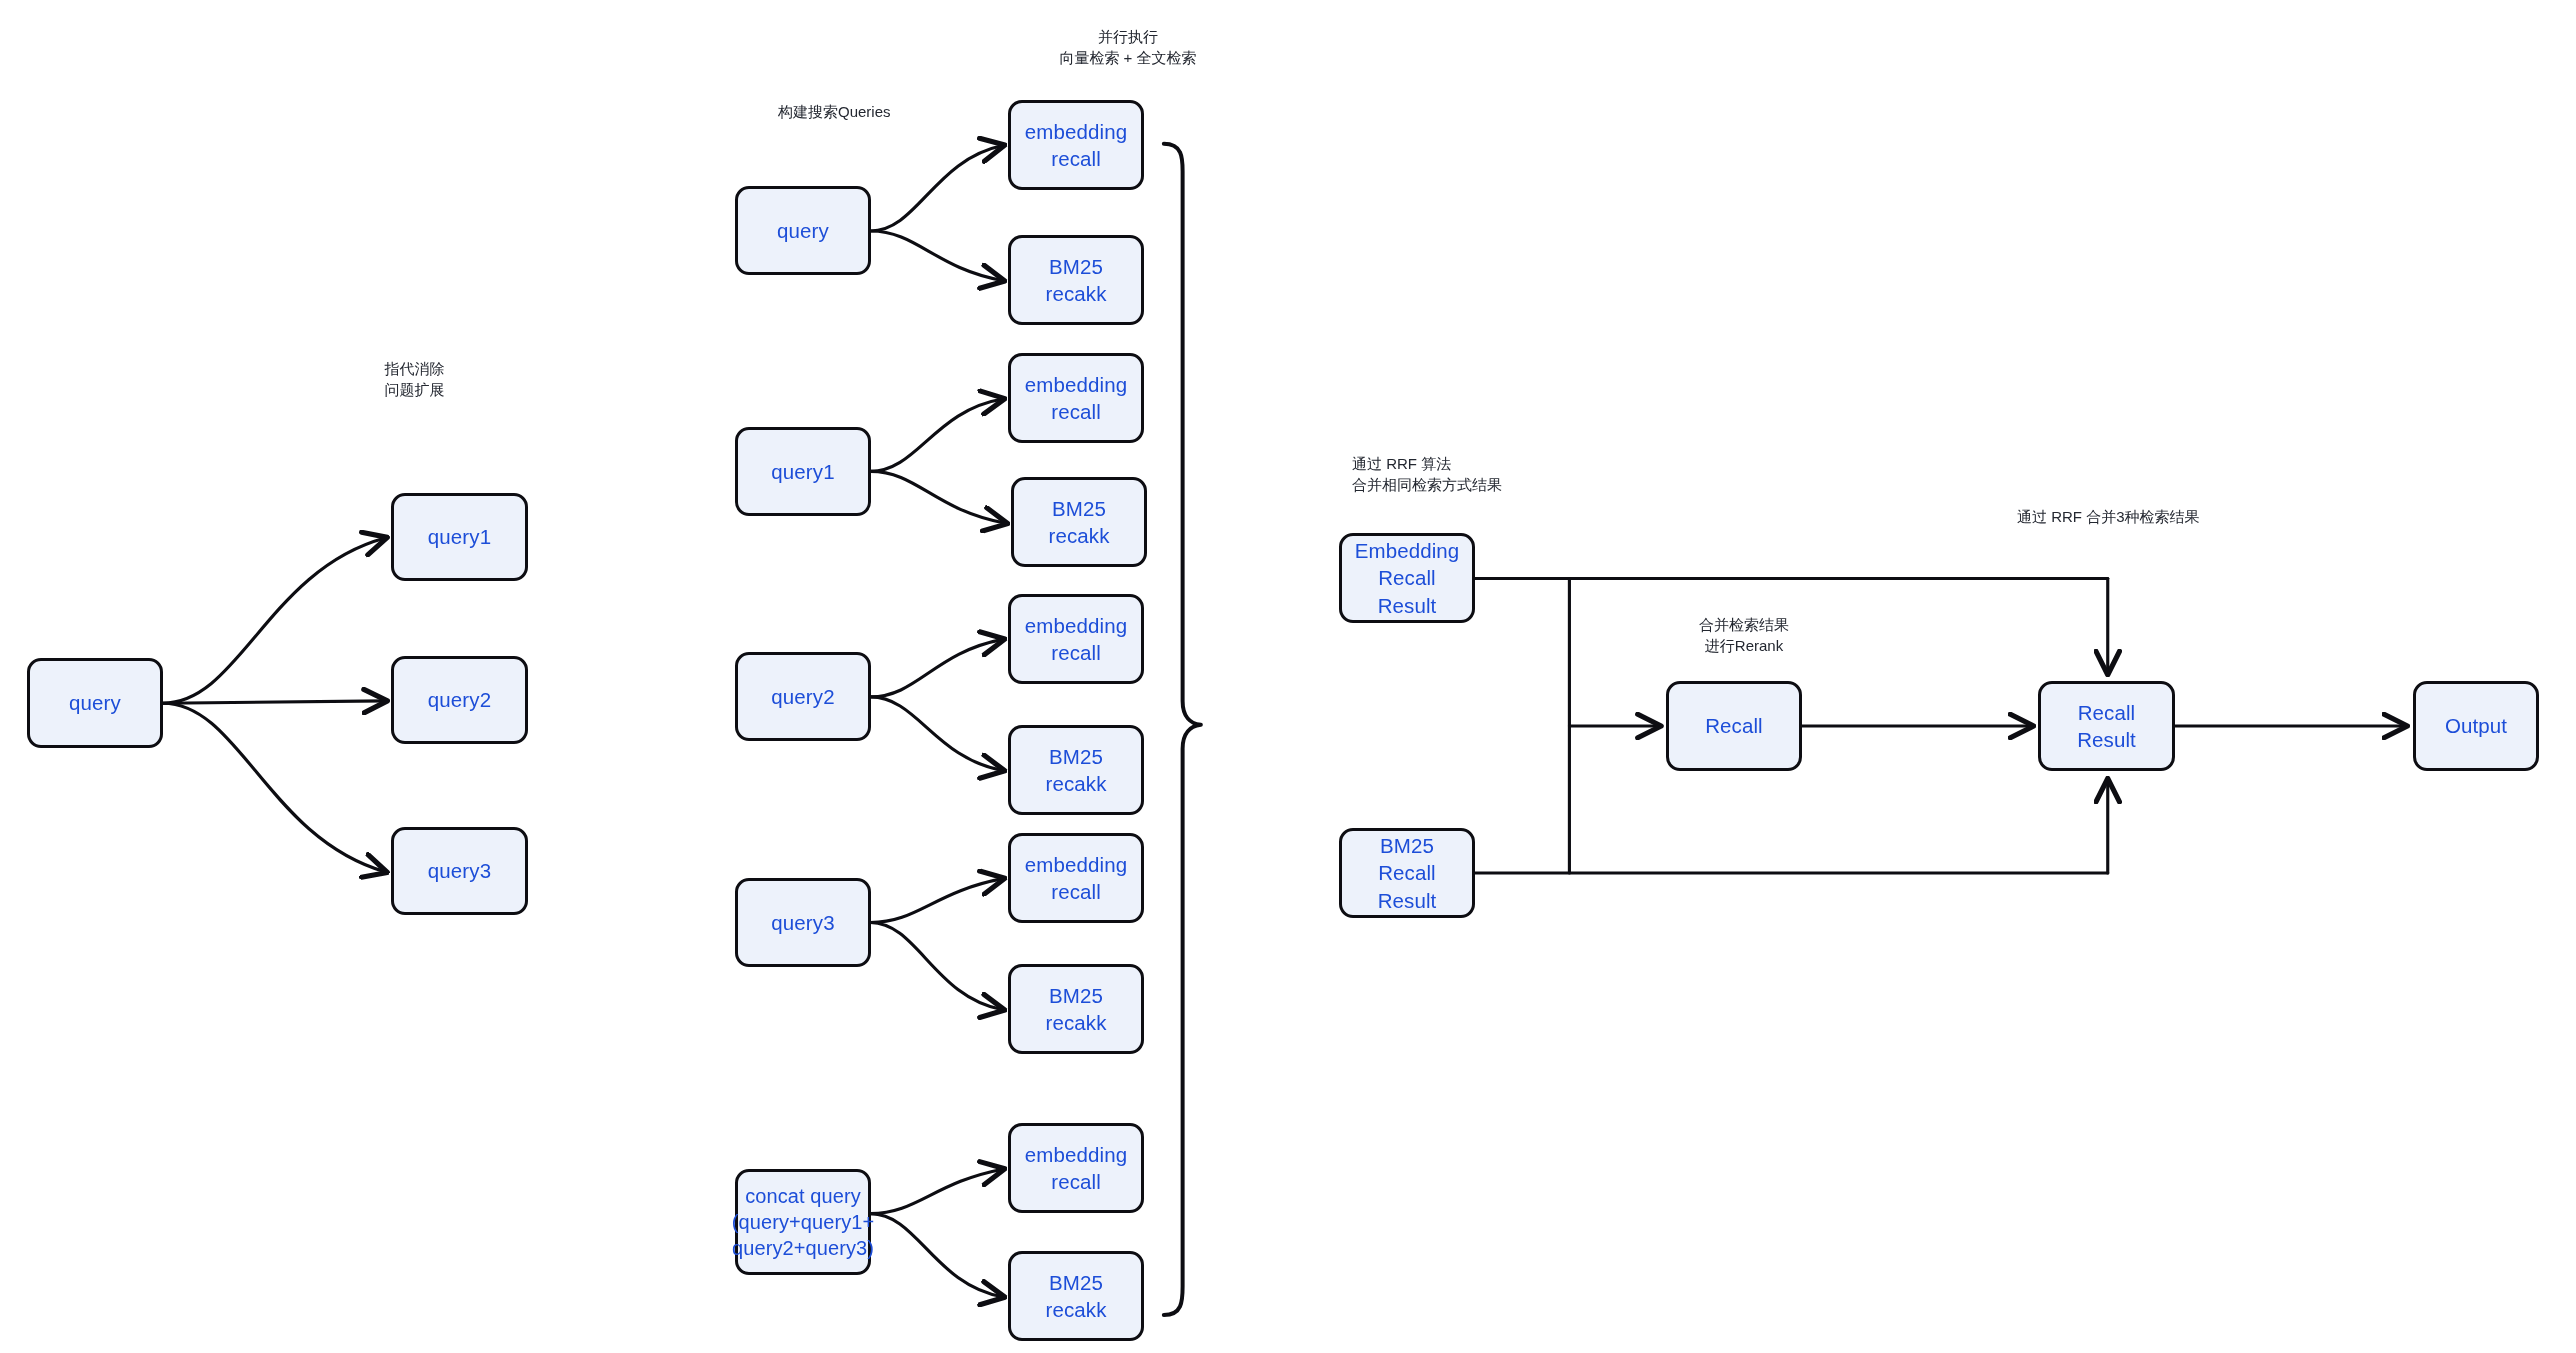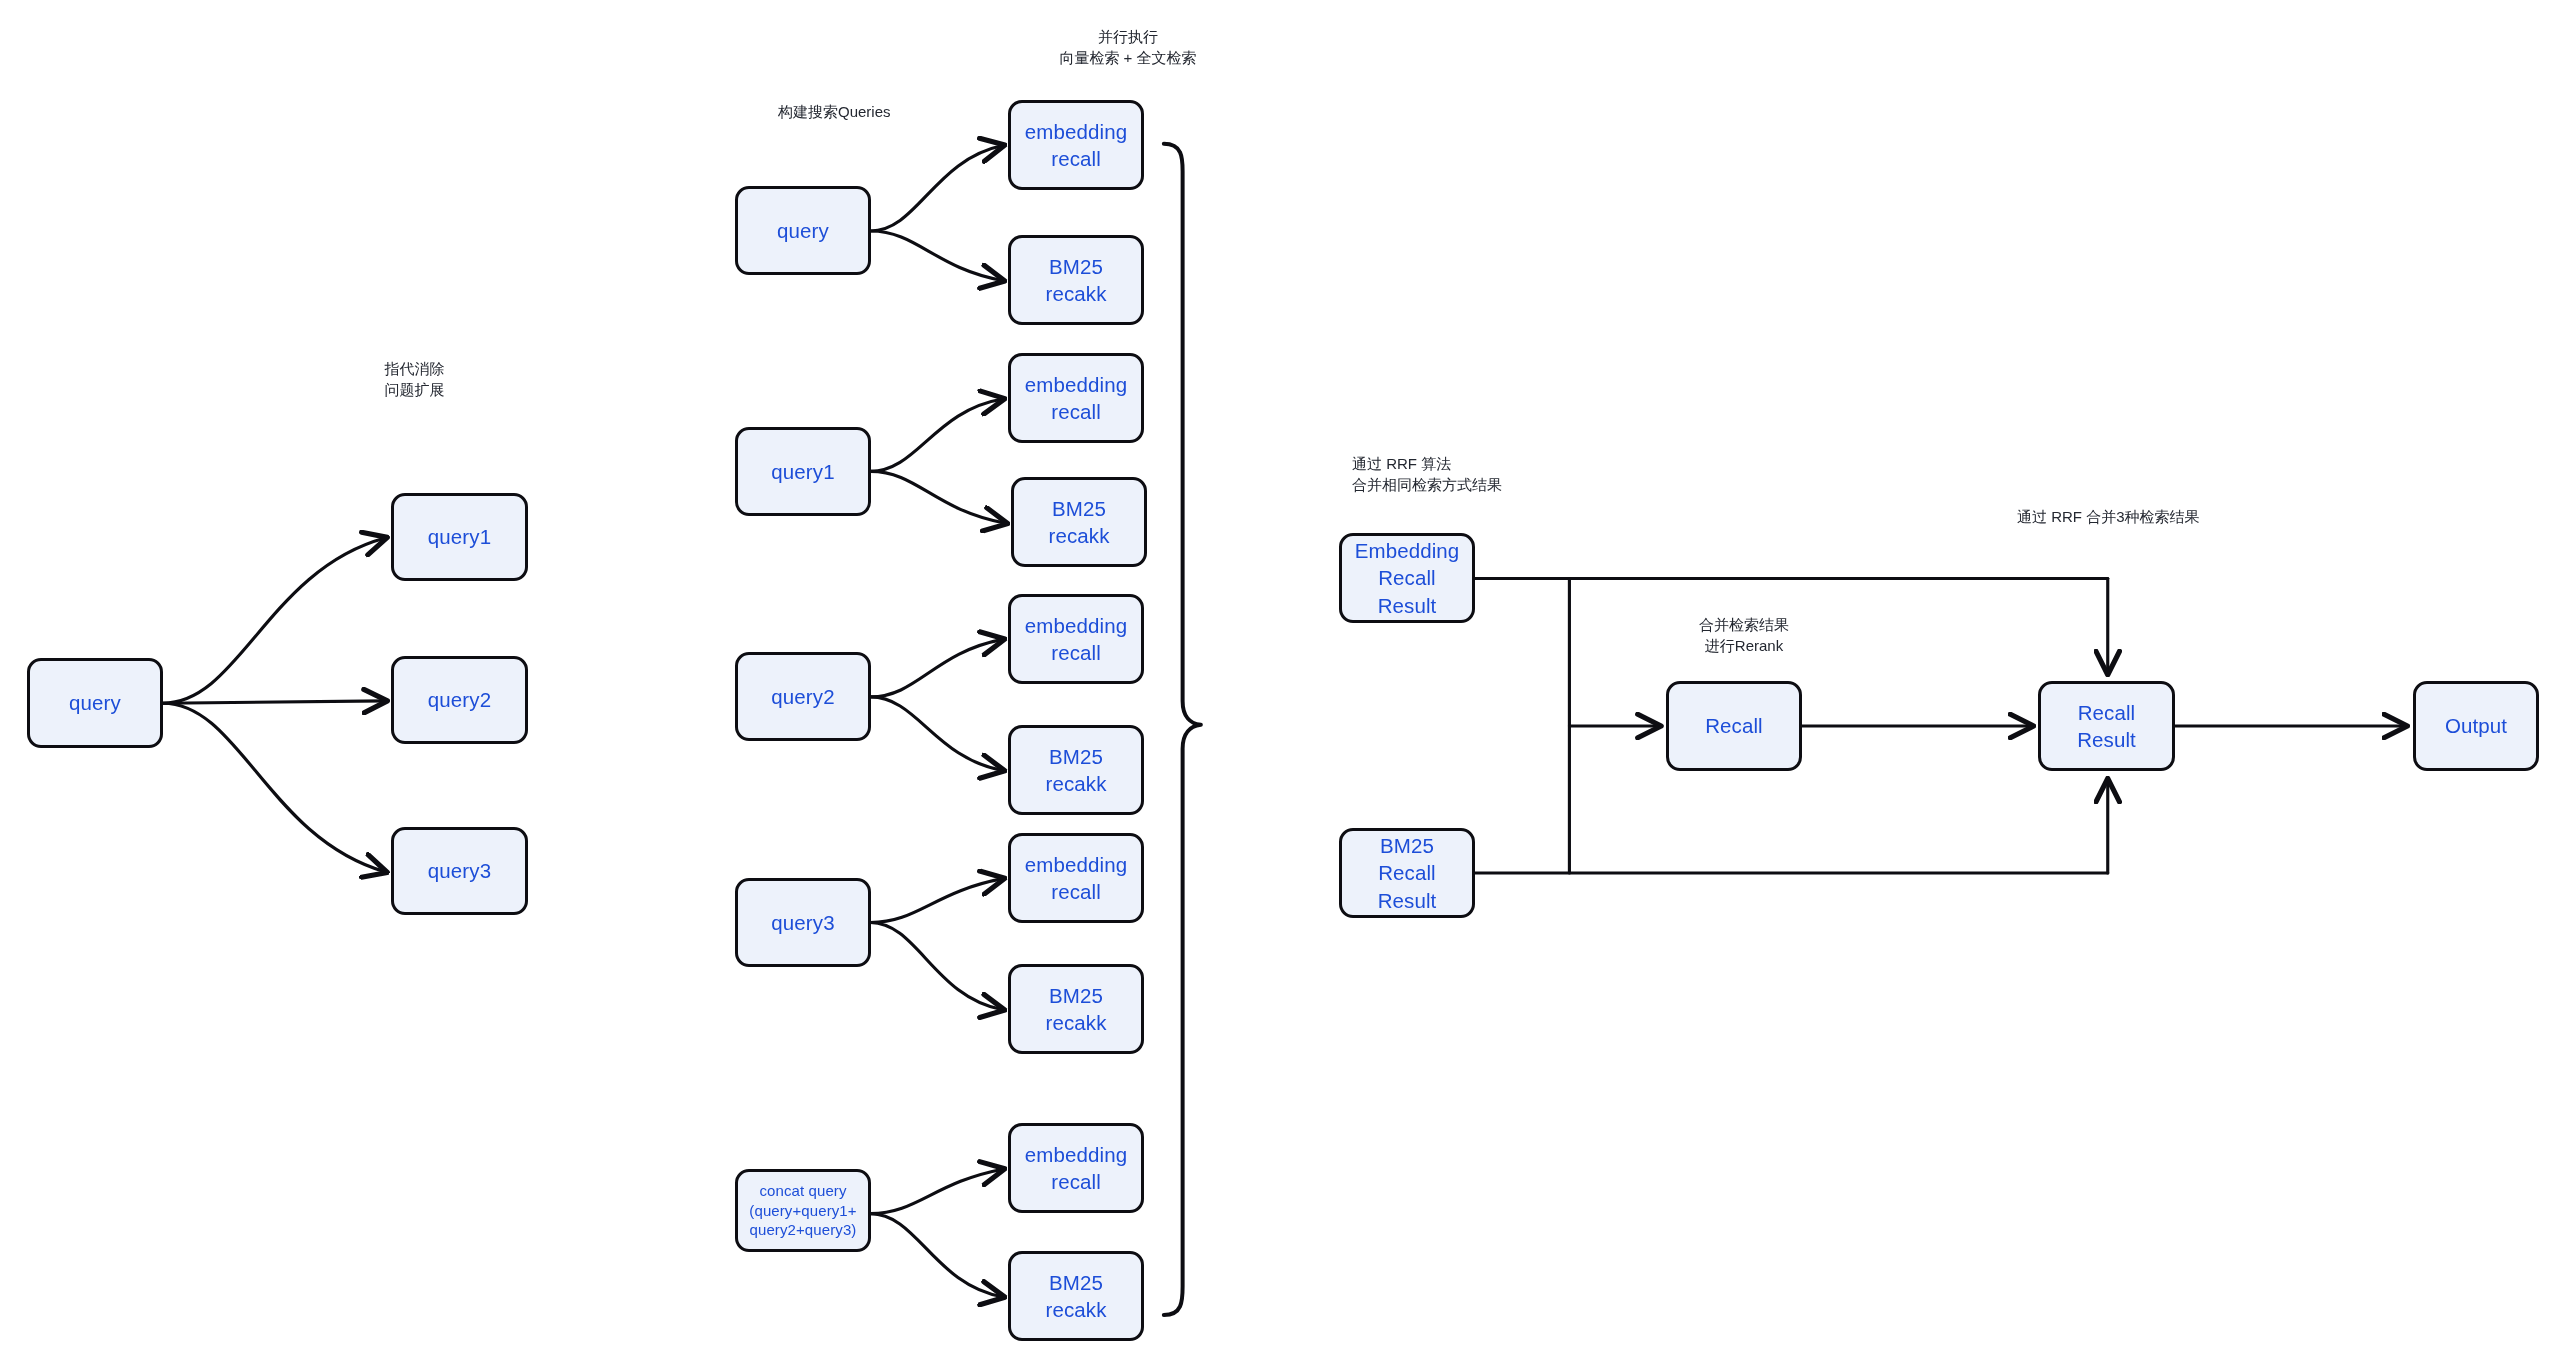--- a/index.html
+++ b/index.html
@@ -122,21 +122,21 @@
 
   <div class="node" style="left:27px; top:658px; width:136px; height:90px;">query</div>
   <div class="node" style="left:391px; top:493px; width:137px; height:88px;">query1</div>
   <div class="node" style="left:391px; top:656px; width:137px; height:88px;">query2</div>
   <div class="node" style="left:391px; top:827px; width:137px; height:88px;">query3</div>
 
   <div class="node" style="left:735px; top:186px; width:136px; height:89px;">query</div>
   <div class="node" style="left:735px; top:427px; width:136px; height:89px;">query1</div>
   <div class="node" style="left:735px; top:652px; width:136px; height:89px;">query2</div>
   <div class="node" style="left:735px; top:878px; width:136px; height:89px;">query3</div>
-  <div class="node" style="left:735px; top:1169px; width:136px; height:83px; font-size:15px; line-height:1.3;">concat query
+  <div class="node" style="left:735px; top:1169px; width:136px; height:106px; font-size:20px; line-height:1.3;">concat query
 (query+query1+
 query2+query3)</div>
 
   <div class="node" style="left:1008px; top:100px; width:136px; height:90px;">embedding
 recall</div>
   <div class="node" style="left:1008px; top:235px; width:136px; height:90px;">BM25
 recakk</div>
   <div class="node" style="left:1008px; top:353px; width:136px; height:90px;">embedding
 recall</div>
   <div class="node" style="left:1011px; top:477px; width:136px; height:90px;">BM25

